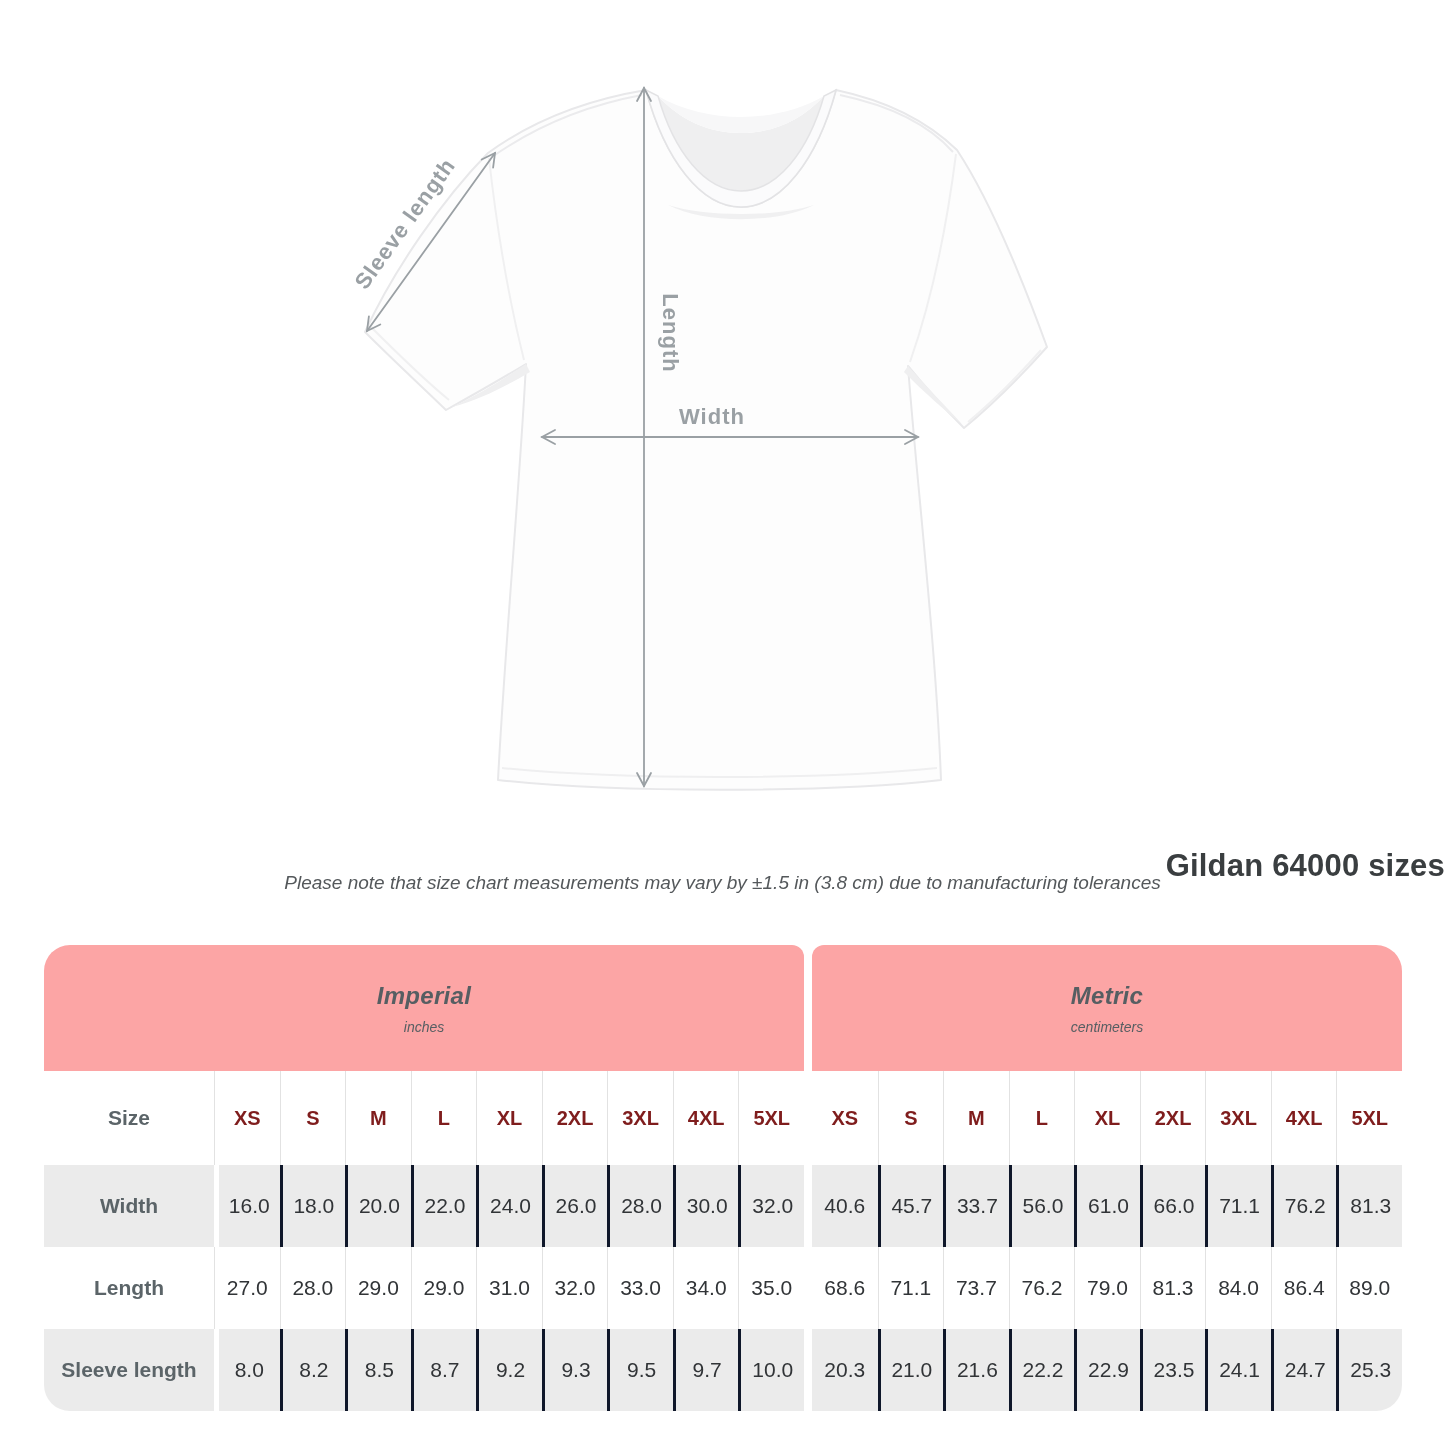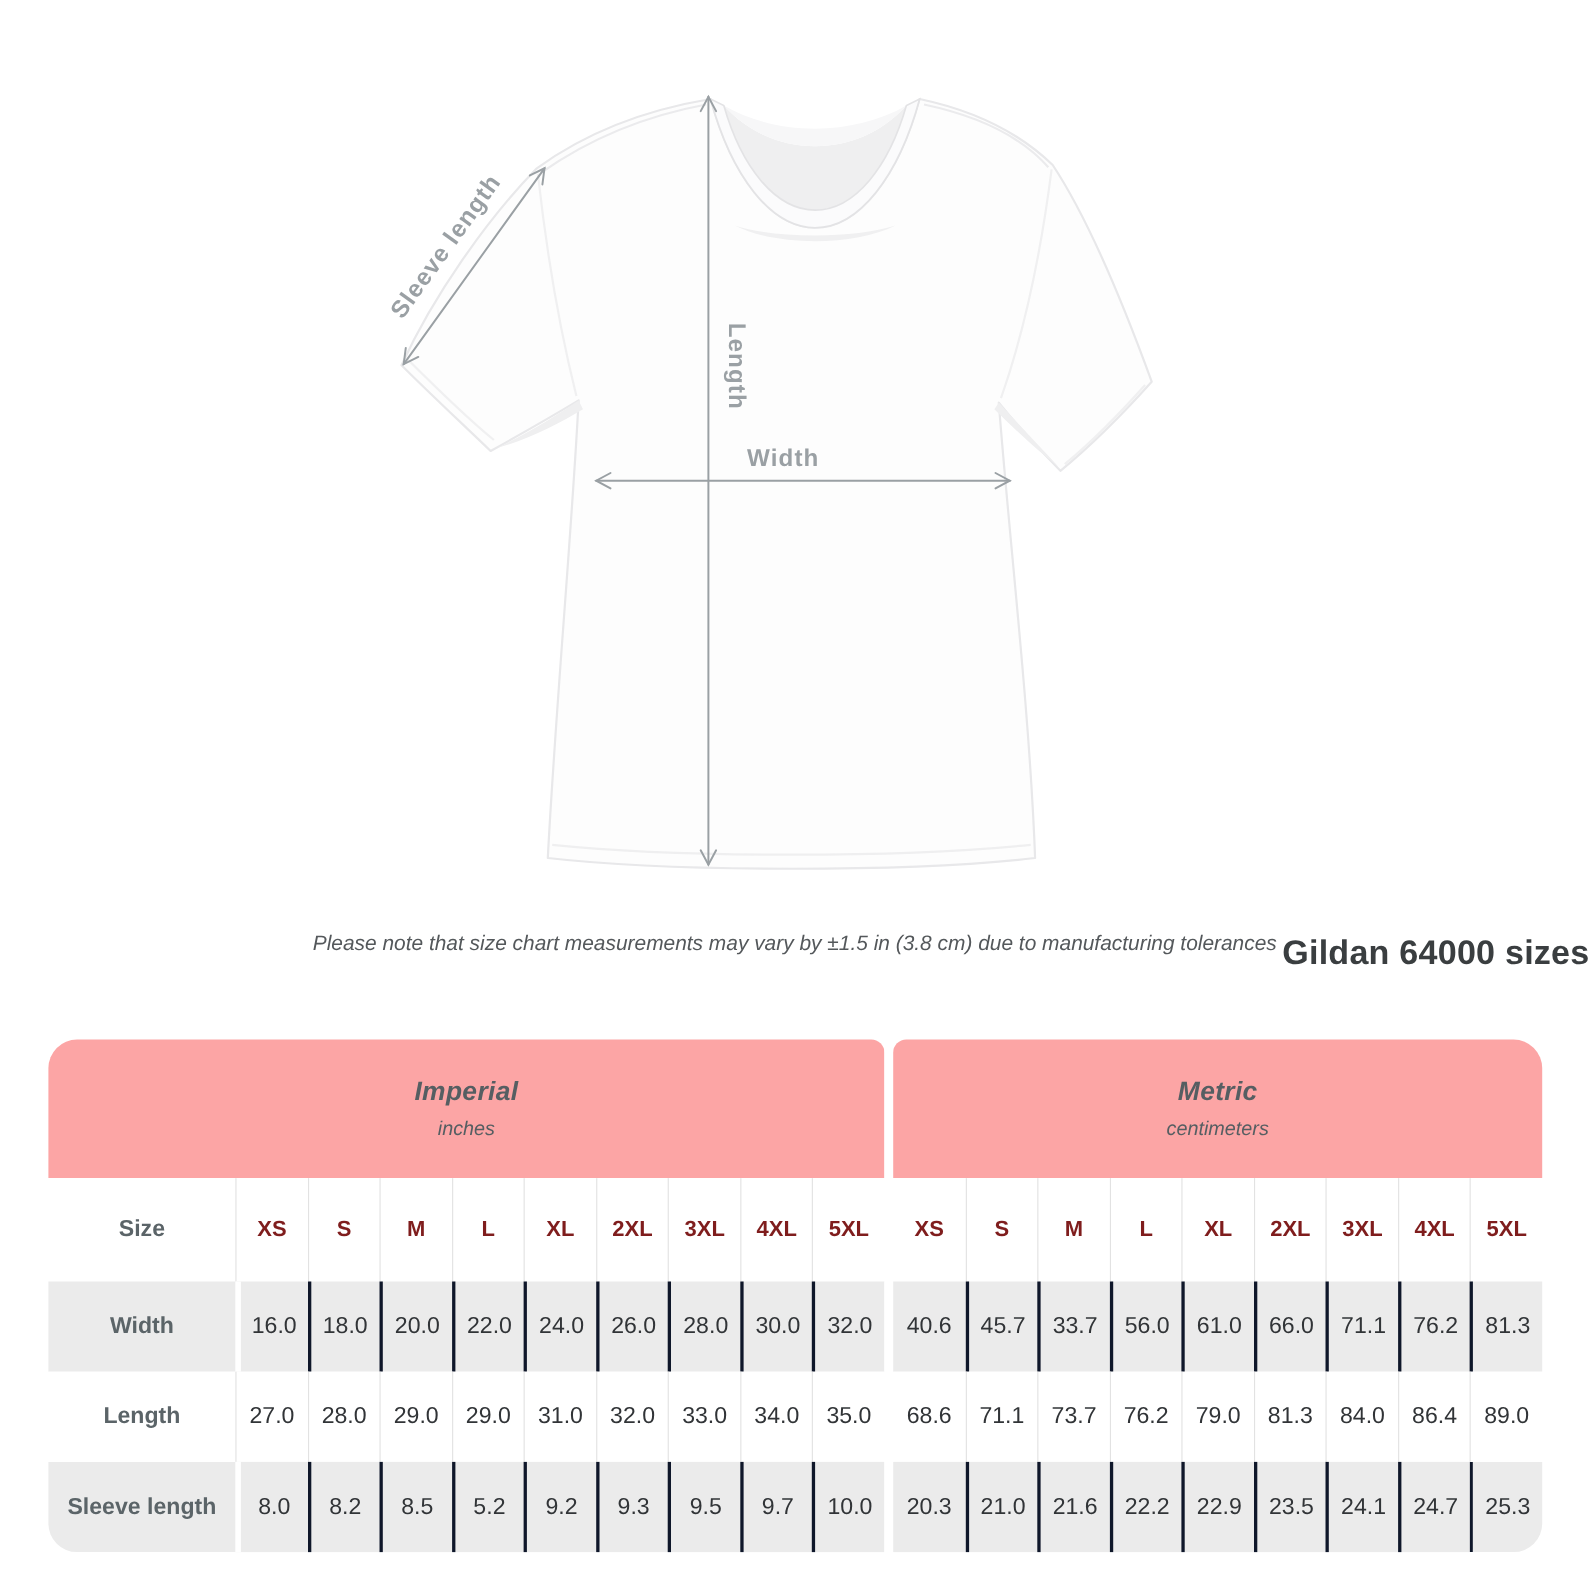--- a/index.html
+++ b/index.html
@@ -8,36 +8,36 @@
     font-family:"Liberation Sans","DejaVu Sans",sans-serif;
   }
   
   .shirt-svg{position:absolute;left:0;top:0;width:1445px;height:840px;display:block;}
   
   .page-title{
     position:absolute;top:848px;left:0;width:100%;text-align:right;
     font-size:31px;font-weight:700;color:#3a3e40;letter-spacing:.2px;
   }
   .page-subtitle{
-    position:absolute;top:848px;left:0;width:100%;text-align:center;
+    position:absolute;top:872px;left:0;width:100%;text-align:center;
     font-size:19px;font-style:italic;color:#54585b;
   }
   
   .size-table{position:absolute;left:44px;top:945px;width:1358px;}
   .trow{display:grid;grid-template-columns:170px repeat(9,1fr) 8px repeat(9,1fr);}
   .band-row{height:126px;}
   .band{
     background:#fca5a5;display:flex;flex-direction:column;align-items:center;
     justify-content:center;gap:9px;
   }
   .band.imperial{grid-column:1/11;border-radius:26px 12px 0 0;}
   .band.metric{grid-column:12/21;border-radius:12px 26px 0 0;}
   .band-gap{grid-column:11/12;background:#fff;}
   .band-title{font-size:24px;font-weight:700;font-style:italic;color:#565e62;letter-spacing:.3px;}
-  .band-sub{font-size:18px;font-style:italic;color:#565e62;}
+  .band-sub{font-size:14px;font-style:italic;color:#565e62;}
   .header-row{height:94px;}
   .data-row{height:82px;}
   .c{
     display:flex;align-items:center;justify-content:center;
     font-size:21px;color:#313437;background:#fff;box-sizing:border-box;min-width:0;
   }
   .gap{background:#fff;box-sizing:border-box;}
   .header-row .c{font-weight:700;font-size:20px;color:#7f1d1d;}
   .c-label{font-weight:700;font-size:21px;color:#5b6468;}
   .header-row .c-label{font-size:21px;color:#5b6468;}
@@ -196,21 +196,21 @@
           <div class="c">81.3</div>
           <div class="c">84.0</div>
           <div class="c">86.4</div>
           <div class="c">89.0</div>
         </div>
         <div class="trow data-row row-gray row-last">
           <div class="c c-label">Sleeve length</div>
           <div class="c">8.0</div>
           <div class="c">8.2</div>
           <div class="c">8.5</div>
-          <div class="c">5.2</div>
+          <div class="c">8.7</div>
           <div class="c">9.2</div>
           <div class="c">9.3</div>
           <div class="c">9.5</div>
           <div class="c">9.7</div>
           <div class="c">10.0</div>
           <div class="gap"></div>
           <div class="c">20.3</div>
           <div class="c">21.0</div>
           <div class="c">21.6</div>
           <div class="c">22.2</div>

